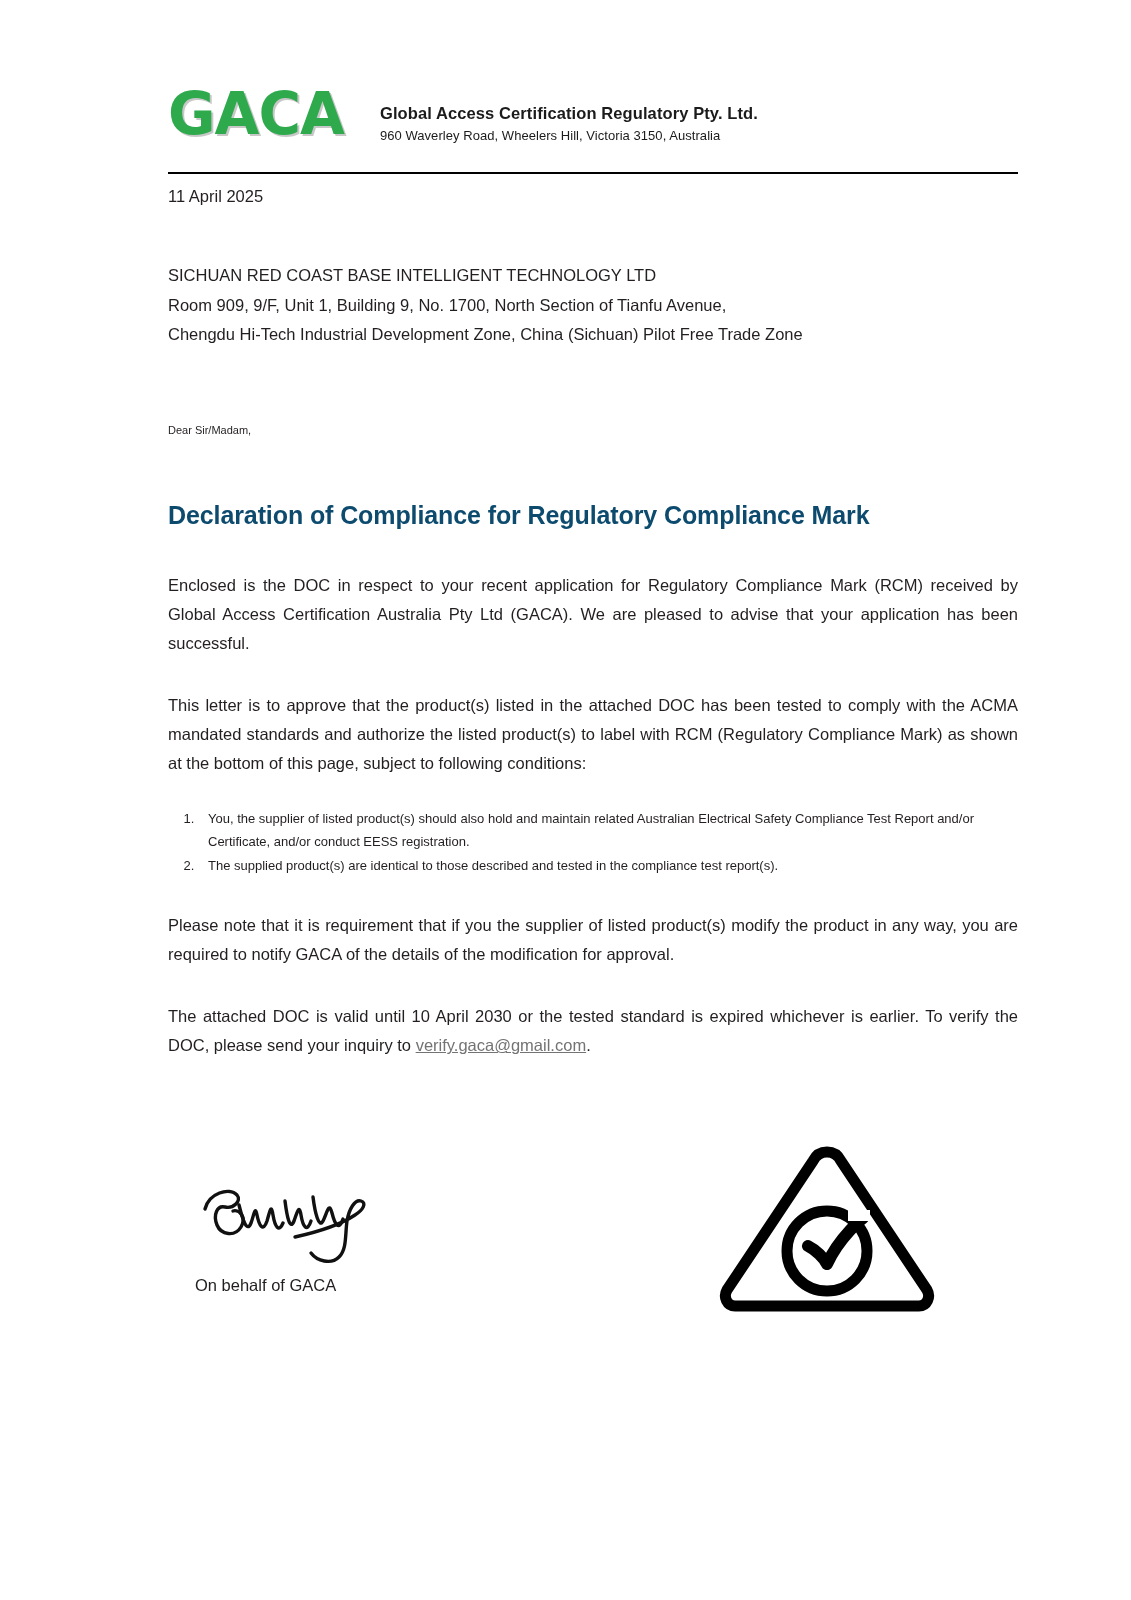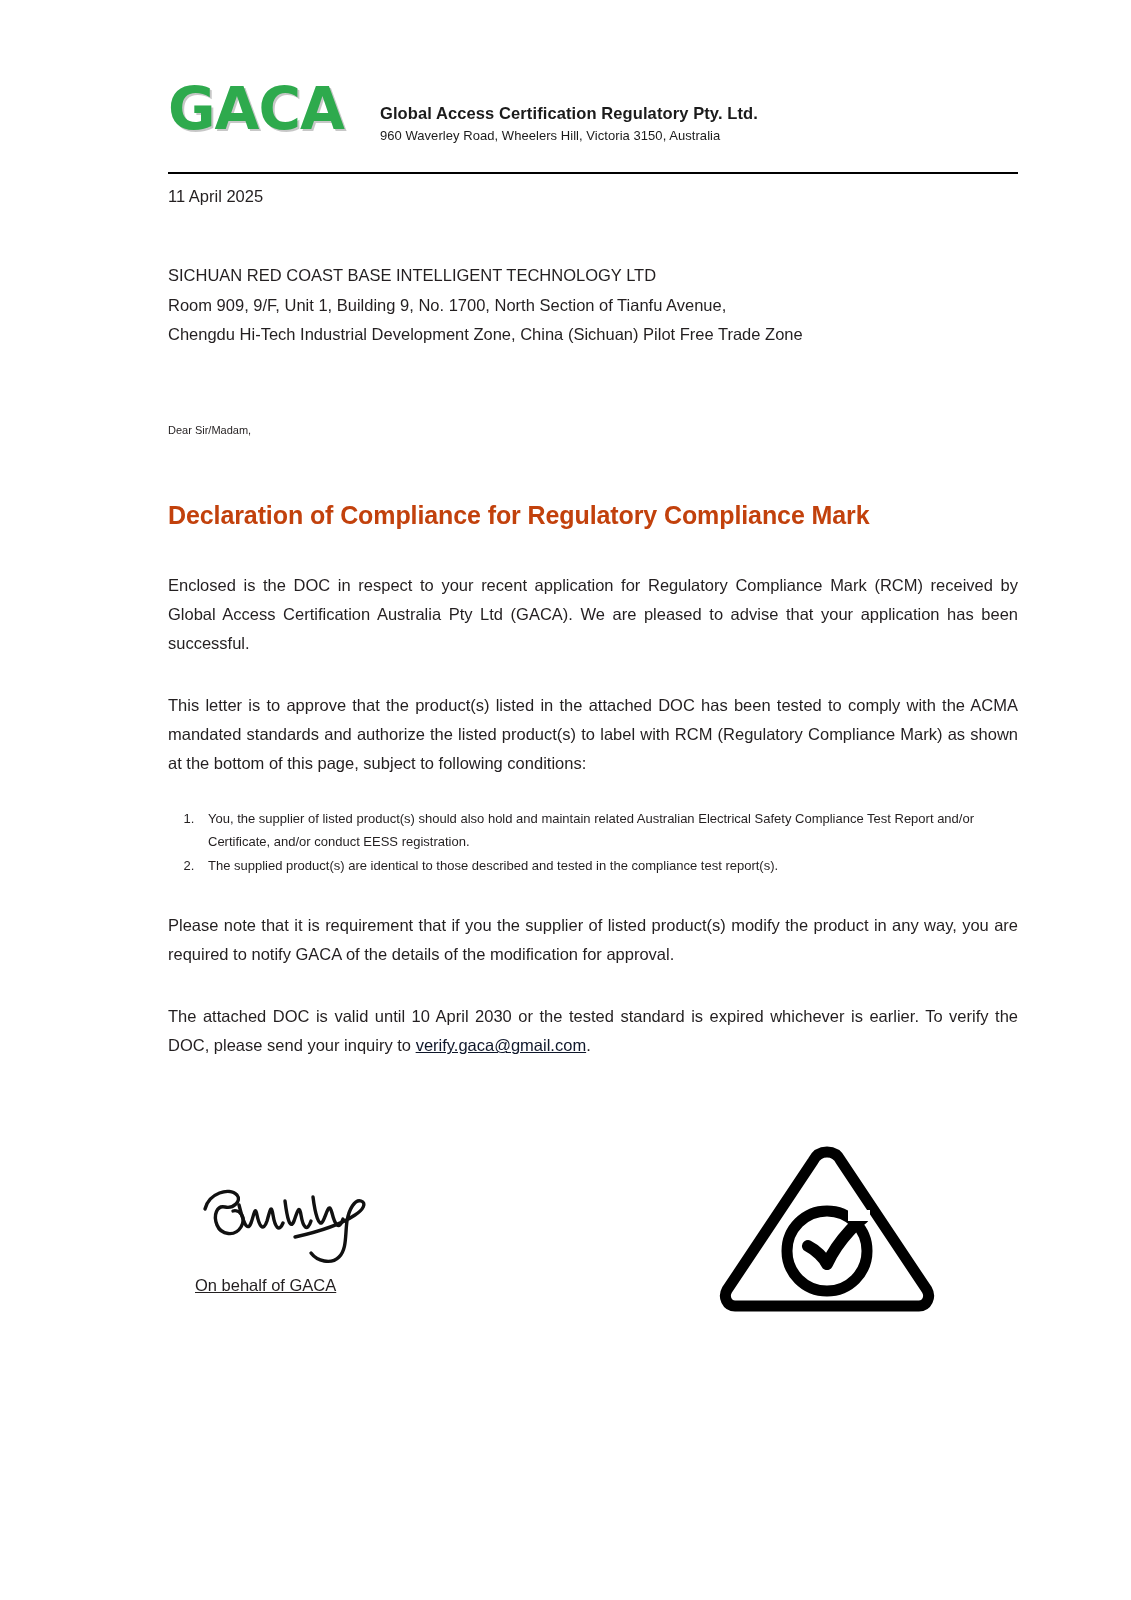--- a/index.html
+++ b/index.html
@@ -21,21 +21,21 @@
     height: 1600px;
     box-sizing: border-box;
   }
   
   .header {
     position: absolute;
     left: 168px;
     top: 78px;
     width: 850px;
     display: flex;
-    align-items: flex-start;
+    align-items: flex-end;
   }
   .logo {
     font-family: "DejaVu Sans", sans-serif;
     font-weight: bold;
     font-size: 58px;
     letter-spacing: -1px;
     line-height: 1;
     color: #2eaa4d;
     text-shadow: 2px 2px 0 rgba(0,0,0,0.22);
     margin-top: 2px;
@@ -86,49 +86,48 @@
   }
   .salutation {
     margin-top: 72px;
     font-size: 11px;
   }
   h1.title {
     font-size: 25px;
     font-weight: bold;
     margin: 52px 0 0 0;
     letter-spacing: -0.1px;
-    color: #c2410c;
+    color: #0c4a6e;
   }
   p.para {
     margin: 33px 0 0 0;
     text-align: justify;
     font-size: 16.5px;
     line-height: 1.76;
   }
   ol.conditions {
     margin: 30px 0 0 0;
     padding-left: 30px;
     font-size: 13px;
     line-height: 1.76;
   }
   ol.conditions li {
     margin-bottom: 2px;
     padding-left: 10px;
   }
   a.email {
-    color: #0f172a;
+    color: #737373;
     text-decoration: underline;
   }
   
   .signature-area {
     position: absolute;
     left: 195px;
     top: 1175px;
     width: 420px;
-    text-decoration: underline;
   }
   .sig-svg {
     display: block;
   }
   .sig-caption {
     font-size: 16.5px;
     margin-top: 6px;
     margin-left: 0px;
   }
   

